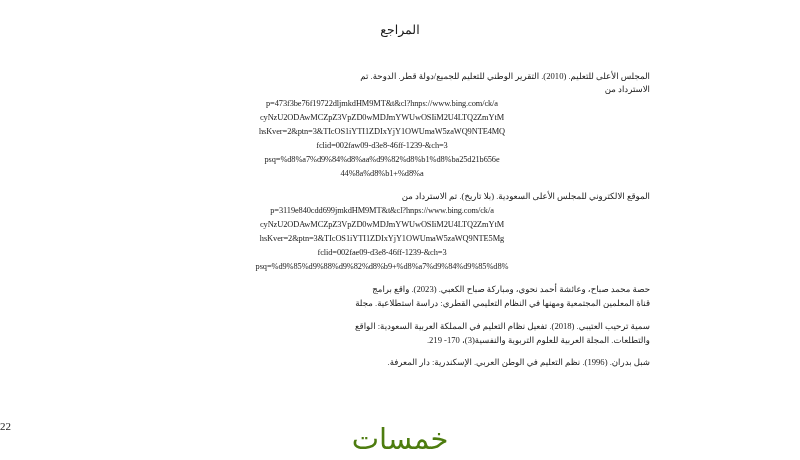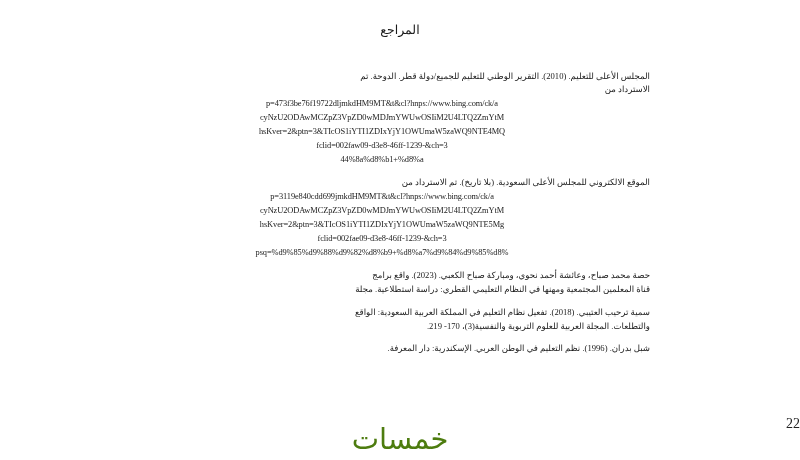--- a/index.html
+++ b/index.html
@@ -63,24 +63,24 @@
     line-height: 1.66;
     word-break: break-all;
   }
   .url-block {
     margin: 0 auto;
     width: 330px;
   }
   .page-number {
     position: absolute;
     bottom: 28px;
-    left: 16px;
+    left: 0;
     right: 0;
-    text-align: right;
-    font-size: 14px;
+    text-align: left;
+    font-size: 11px;
     color: #222;
   }
   .watermark {
     position: absolute;
     bottom: 4px;
     left: 0;
     right: 0;
     text-align: center;
     font-size: 29px;
     color: #4d7c0f;
@@ -99,20 +99,21 @@
   <div class="refs">
 
     <div class="ref-entry hang">
       <span class="ref-line justify">المجلس الأعلى للتعليم. (2010). التقرير الوطني للتعليم للجميع/دولة قطر. الدوحة. تم</span>
       <span class="ref-line center">الاسترداد من</span>
       <span class="url-block">
         <span class="url">p=473f3be76f19722dljmkdHM9MT&amp;t&amp;cl?hnps://www.bing.com/ck/a</span>
         <span class="url">cyNzU2ODAwMCZpZ3VpZD0wMDJmYWUwOSIiM2U4LTQ2ZmYtM</span>
         <span class="url">hsKver=2&amp;ptn=3&amp;TIcOS1iYTI1ZDIxYjY1OWUmaW5zaWQ9NTE4MQ</span>
         <span class="url">fclid=002faw09-d3e8-46ff-1239-&amp;ch=3</span>
+        <span class="url">psq=%d8%a7%d9%84%d8%aa%d9%82%d8%b1%d8%ba25d21b656e</span>
         <span class="url">44%8a%d8%b1+%d8%a</span>
       </span>
     </div>
 
     <div class="ref-entry hang">
       <span class="ref-line justify">الموقع الالكتروني للمجلس الأعلى السعودية. (بلا تاريخ). تم الاسترداد من</span>
       <span class="url-block">
         <span class="url">p=3119e840cdd699jmkdHM9MT&amp;t&amp;cl?hnps://www.bing.com/ck/a</span>
         <span class="url">cyNzU2ODAwMCZpZ3VpZD0wMDJmYWUwOSIiM2U4LTQ2ZmYtM</span>
         <span class="url">hsKver=2&amp;ptn=3&amp;TIcOS1iYTI1ZDIxYjY1OWUmaW5zaWQ9NTE5Mg</span>

